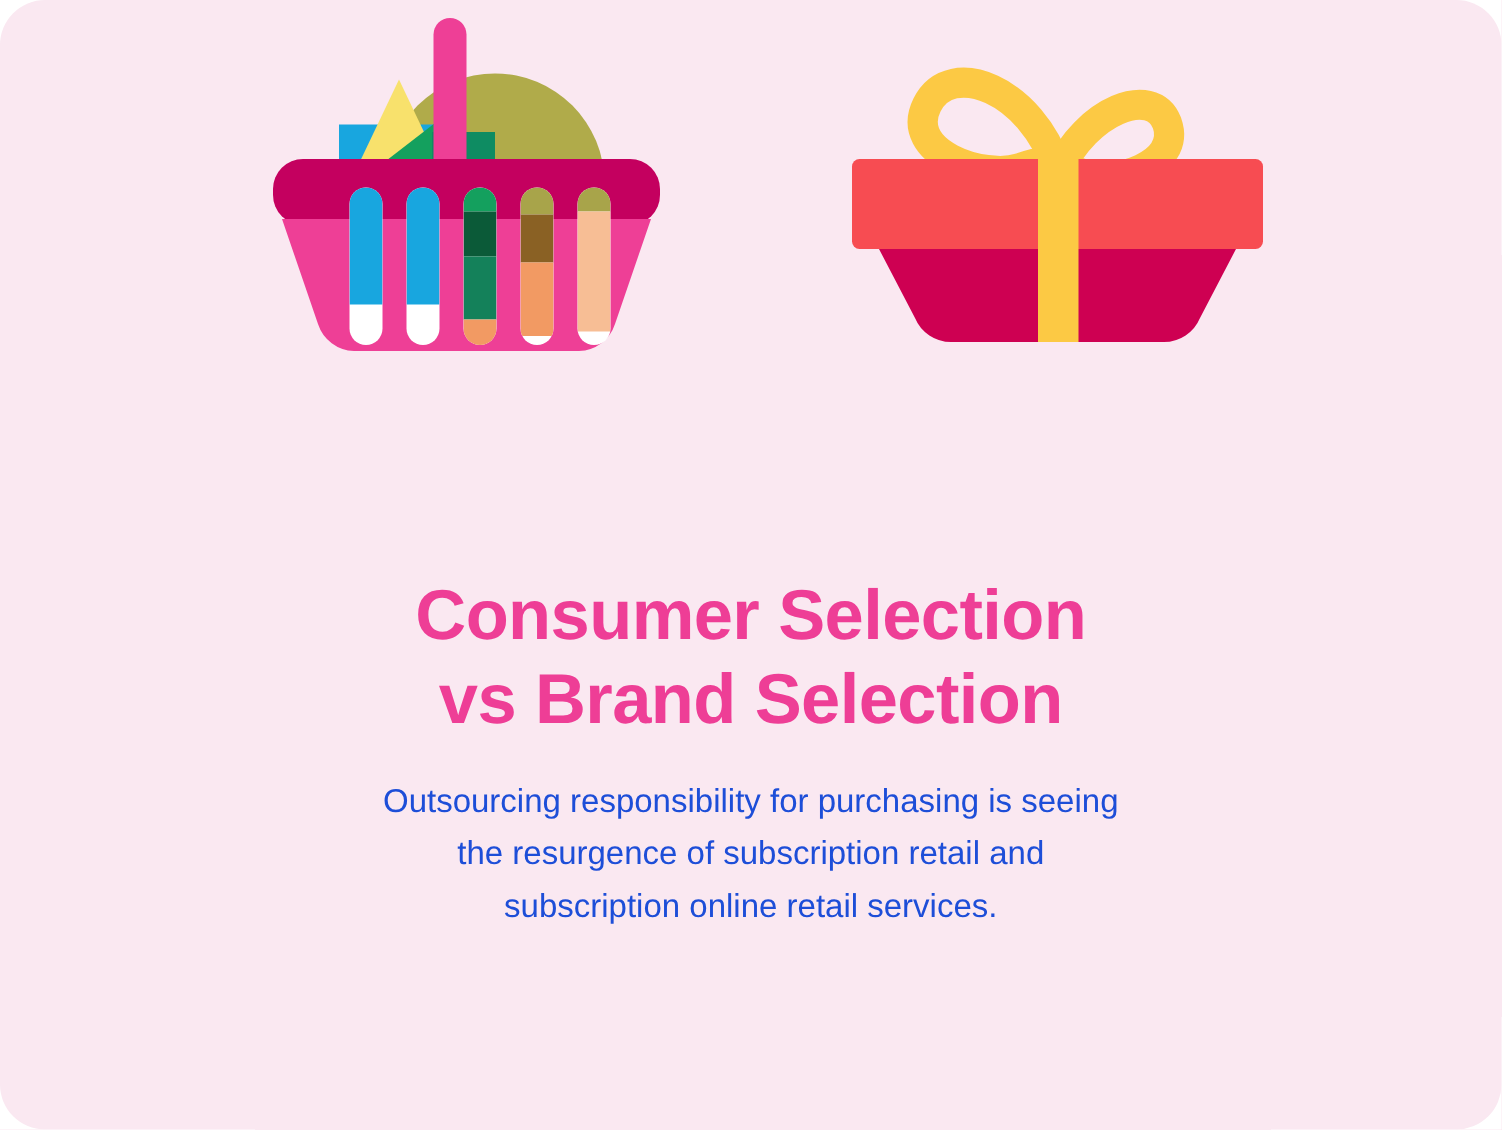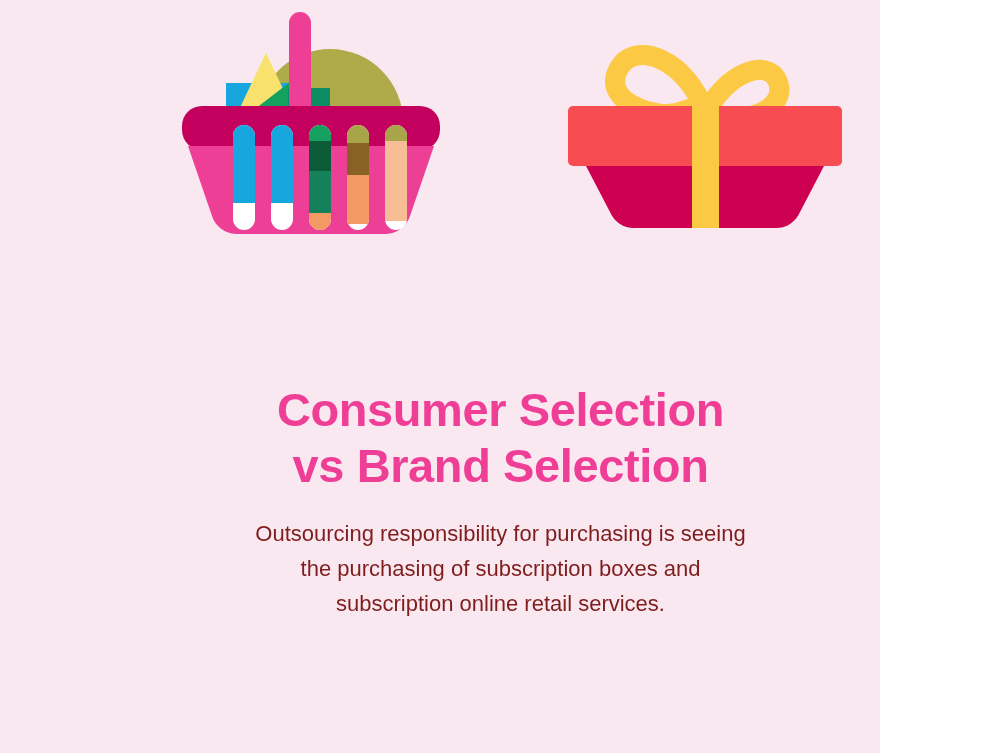--- a/index.html
+++ b/index.html
@@ -8,24 +8,25 @@
     padding: 0;
   }
   body {
     width: 1001px;
     height: 753px;
     overflow: hidden;
     font-family: "Liberation Sans", sans-serif;
   }
   #slide {
     position: relative;
-    width: 880px;
+    width: 1001px;
     height: 753px;
     background: #FAE8F1;
     box-sizing: border-box;
+    border-radius: 30px;
   }
   
   #illustrations {
     position: absolute;
     left: 0;
     top: 0;
     width: 1001px;
     height: 360px;
   }
   .art {
@@ -180,20 +181,20 @@
       </svg>
     </div>
 
   </div>
 
   <div id="text-block">
     <h1 id="headline" style="color: rgb(238, 62, 150);">
       <span class="hl-line">Consumer Selection</span>
       <span class="hl-line">vs Brand Selection</span>
     </h1>
-    <p id="subhead" style="color: #7f1d1d;">
+    <p id="subhead" style="color: #1d4ed8;">
       <span class="sub-line">Outsourcing responsibility for purchasing is seeing</span>
-      <span class="sub-line">the purchasing of subscription boxes and</span>
+      <span class="sub-line">the resurgence of subscription retail and</span>
       <span class="sub-line">subscription online retail services.</span>
     </p>
   </div>
 
 </div>
 
 </body></html>

